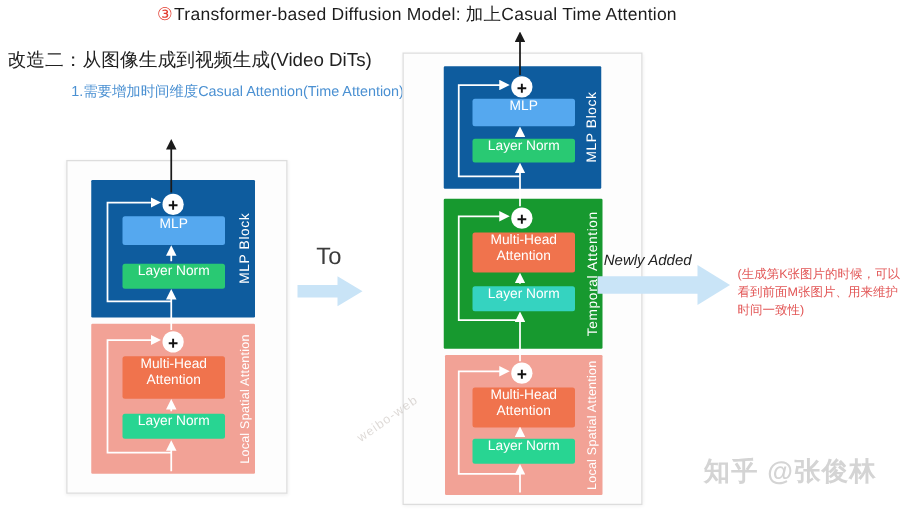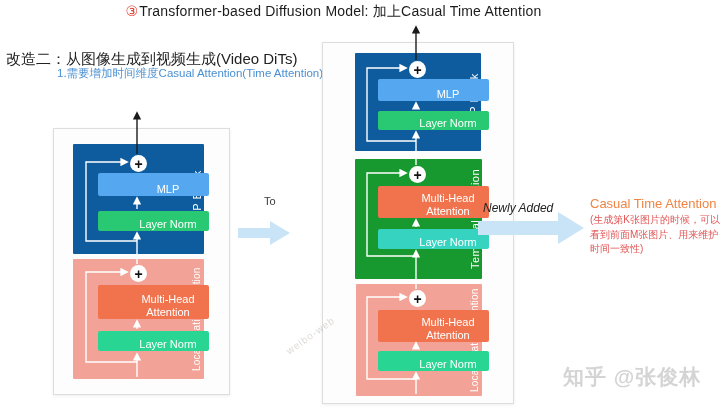--- a/index.html
+++ b/index.html
@@ -1,37 +1,37 @@
 <!DOCTYPE html>
 <html><head>
 <meta charset="utf-8">
 <style>
   html,body{margin:0;padding:0;background:#ffffff;}
   .canvas{position:relative;width:720px;height:408px;overflow:hidden;background:#ffffff;
           font-family:"Liberation Sans","DejaVu Sans",sans-serif;}
   .title{position:absolute;left:0;top:3px;width:667px;text-align:center;font-size:14px;color:#1c1c1c;letter-spacing:.2px;}
   .badge{color:#e23b2e;margin-right:1px;}
-  .note1{position:absolute;left:6px;top:50px;font-size:15px;color:#222;}
+  .note1{position:absolute;left:6px;top:39px;font-size:15px;color:#222;}
   .note2{position:absolute;left:57px;top:66px;font-size:11.5px;color:#4a90d2;}
 
   .obox{position:absolute;background:#fdfdfd;border:1px solid #ddd;box-shadow:0 1px 3px rgba(0,0,0,.07);}
   .left-box{left:53px;top:128px;width:175px;height:265px;}
   .right-box{left:322px;top:42px;width:190px;height:360px;}
 
   .blk{position:absolute;border-radius:1px;}
-  .ibox{position:absolute;border-radius:2px;color:#fff;font-size:11px;display:flex;align-items:flex-end;justify-content:center;text-align:center;line-height:1.2;padding-left:29px;}
+  .ibox{position:absolute;border-radius:2px;color:#fff;font-size:11px;display:flex;align-items:flex-start;justify-content:center;text-align:center;line-height:1.2;}
   .plus{position:absolute;width:17px;height:17px;border-radius:50%;background:#fff;color:#111;
         font-size:14px;font-weight:bold;display:flex;align-items:center;justify-content:center;z-index:3;}
   .vlabel{position:absolute;right:0;top:0;height:100%;width:15px;display:flex;align-items:center;justify-content:center;
           writing-mode:vertical-rl;transform:rotate(180deg);color:#fff;font-size:11px;letter-spacing:.5px;white-space:nowrap;}
   .vlabel-sm{font-size:10px;letter-spacing:.2px;}
 
   .overlay{position:absolute;left:0;top:0;width:720px;height:408px;z-index:2;pointer-events:none;}
 
-  .to-label{position:absolute;left:264px;top:195px;font-size:11px;color:#3c3c3c;}
+  .to-label{position:absolute;left:253px;top:195px;font-size:19px;color:#3c3c3c;}
   .newly-label{position:absolute;left:483px;top:201px;font-size:12px;color:#222;z-index:4;font-style:italic;}
   .casual-title{position:absolute;left:590px;top:196px;font-size:13px;color:#ef8544;white-space:nowrap;}
   .casual-desc{position:absolute;left:590px;top:213px;width:132px;font-size:10px;line-height:1.45;color:#e25555;}
   .wm-zhihu{position:absolute;left:563px;top:363px;font-size:21px;font-weight:700;color:#d4d4d4;letter-spacing:1px;}
   .wm-diag{position:absolute;left:282px;top:330px;font-size:10px;color:rgba(160,150,140,.35);
            transform:rotate(-35deg);letter-spacing:1px;}
 </style>
 </head>
 <body>
 
@@ -138,18 +138,17 @@
     <path d="M416,394 V374" stroke="#fff" stroke-width="1.4" fill="none" marker-end="url(#aw)"></path>
     <path d="M416,349 V344" stroke="#fff" stroke-width="1.4" fill="none" marker-end="url(#aw)"></path>
     <path d="M416,379 L367,379 L367,297 L405,297" stroke="#fff" stroke-width="1.4" fill="none" marker-end="url(#aw)"></path>
 
     <polygon points="238,228 270,228 270,221 290,233 270,245 270,238 238,238" fill="#c9e4f7"></polygon>
     <polygon points="478,221 558,221 558,212 584,228 558,244 558,235 478,235" fill="#c9e4f7"></polygon>
   </svg>
 
   <div class="to-label">To</div>
   <div class="newly-label">Newly Added</div>
-  <div class="casual-title">Casual Time Attention</div>
   <div class="casual-desc">(生成第K张图片的时候，可以看到前面M张图片、用来维护时间一致性)</div>
   <div class="wm-zhihu">知乎 @张俊林</div>
   <div class="wm-diag">weibo-web</div>
 
 </div>
 
 </body></html>

